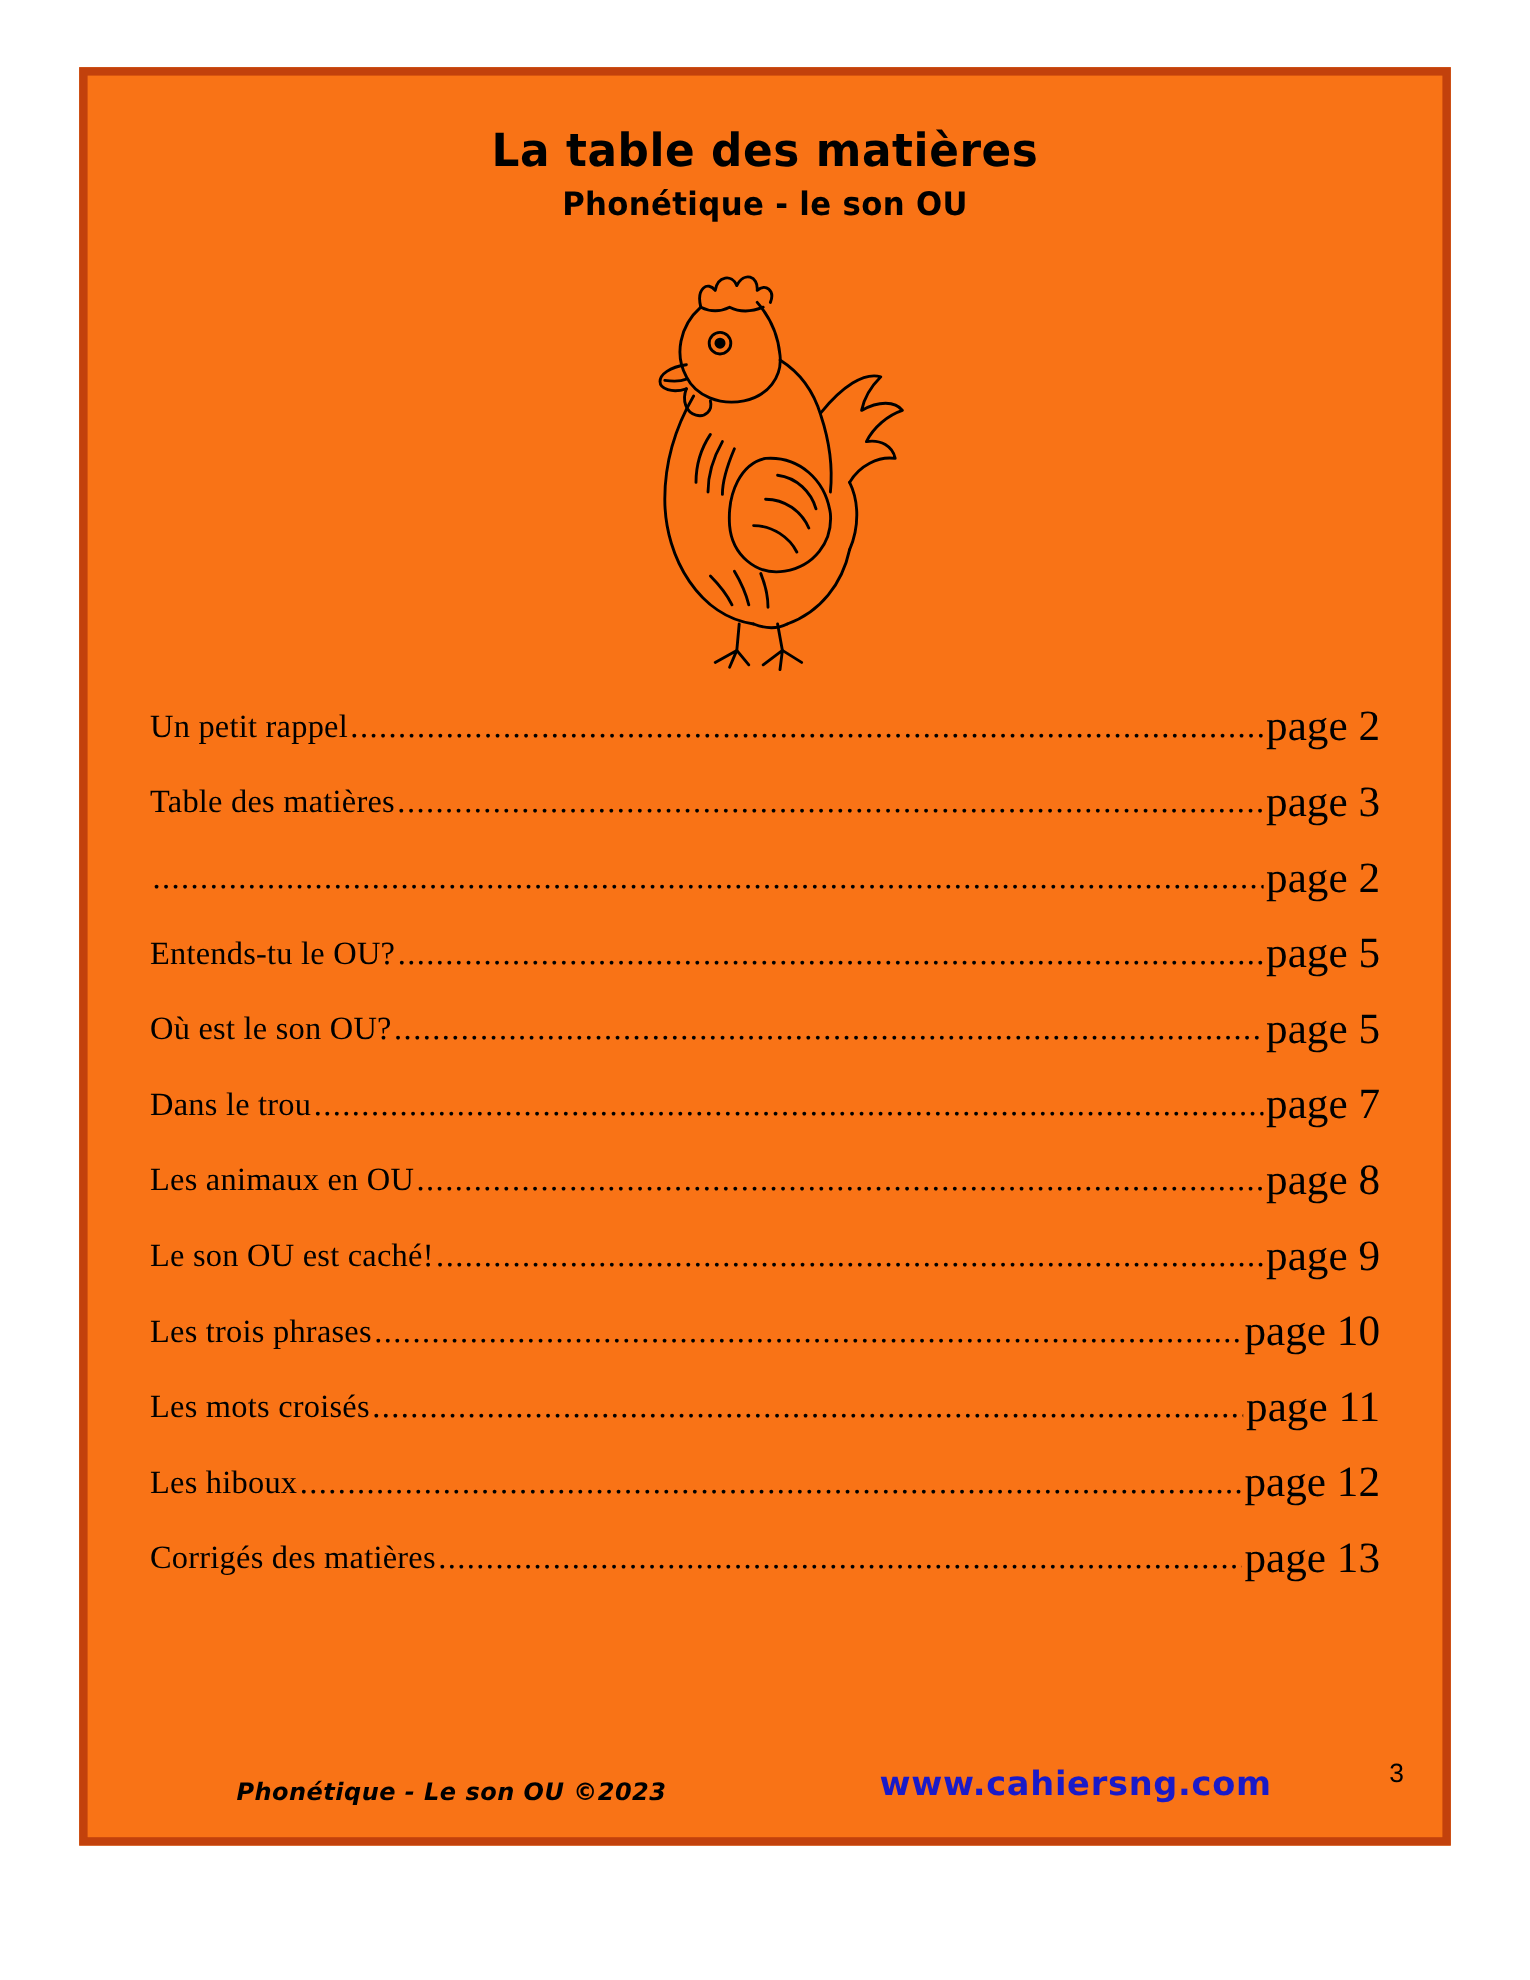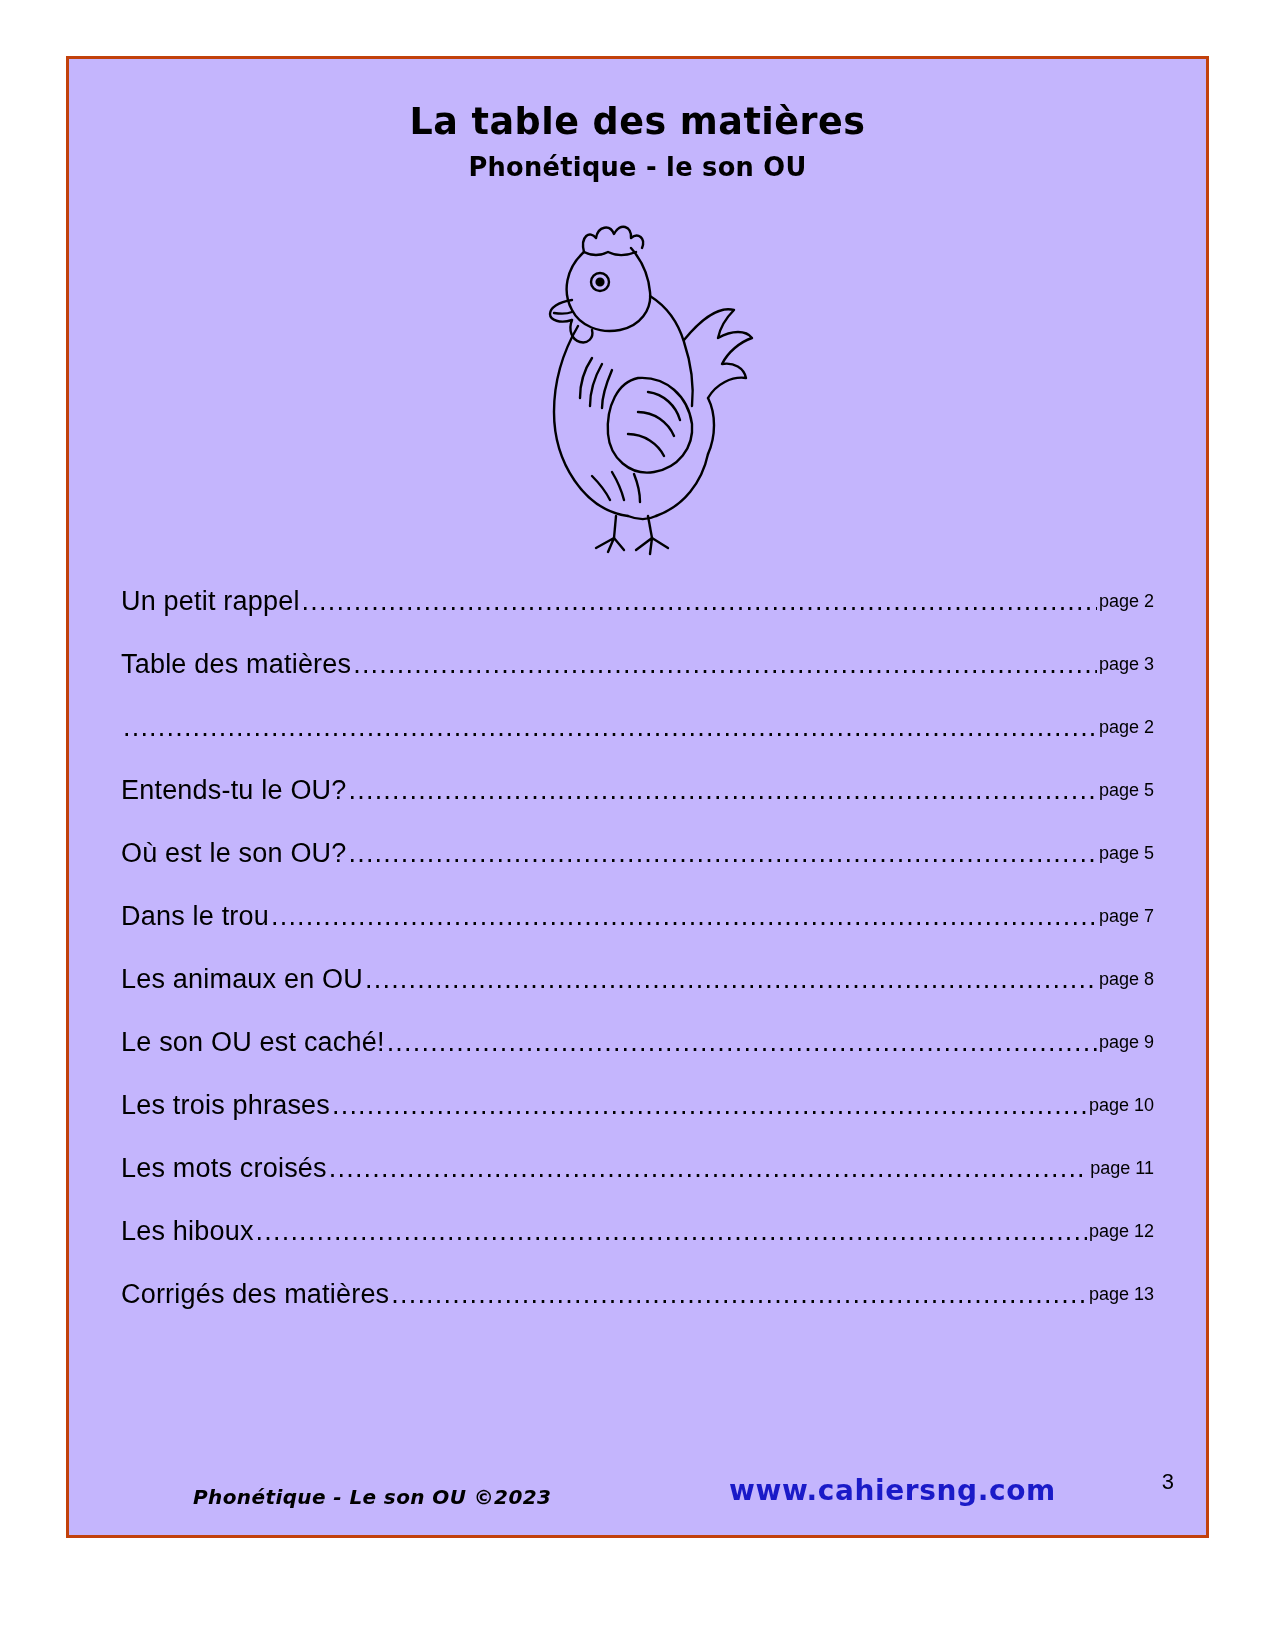--- a/index.html
+++ b/index.html
@@ -15,23 +15,23 @@
     position: relative;
     overflow: hidden;
   }
 
   .page {
     position: absolute;
     left: 66px;
     top: 56px;
     width: 1143px;
     height: 1482px;
-    border: 3px solid #c2410c;
+    border: 7px solid #c2410c;
     box-sizing: border-box;
-    background: #c4b5fd;
+    background: #f97316;
   }
 
   .title-block {
     text-align: center;
     margin-top: 42px;
   }
   .main-title {
     font-family: "DejaVu Sans", sans-serif;
     font-weight: bold;
     font-size: 38px;
@@ -58,38 +58,38 @@
   .toc {
     margin: 10px 52px 0 52px;
   }
   .toc-row {
     display: flex;
     align-items: flex-end;
     font-size: 27px;
     height: 63px;
     line-height: 63px;
     white-space: nowrap;
-    font-family: Liberation Sans, sans-serif;
+    font-family: Liberation Serif, serif;
   }
   .toc-label {
     flex: 0 0 auto;
     font-size: 27px;
     letter-spacing: 0.2px;
   }
   .toc-dots {
     flex: 1 1 auto;
     overflow: hidden;
     font-size: 27px;
     letter-spacing: 1.2px;
     margin: 0 2px;
     color: #000;
   }
   .toc-page {
     flex: 0 0 auto;
-    font-size: 18px;
+    font-size: 36px;
     text-align: right;
   }
 
   .footer {
     position: absolute;
     left: 0;
     right: 0;
     bottom: 26px;
     height: 40px;
   }

